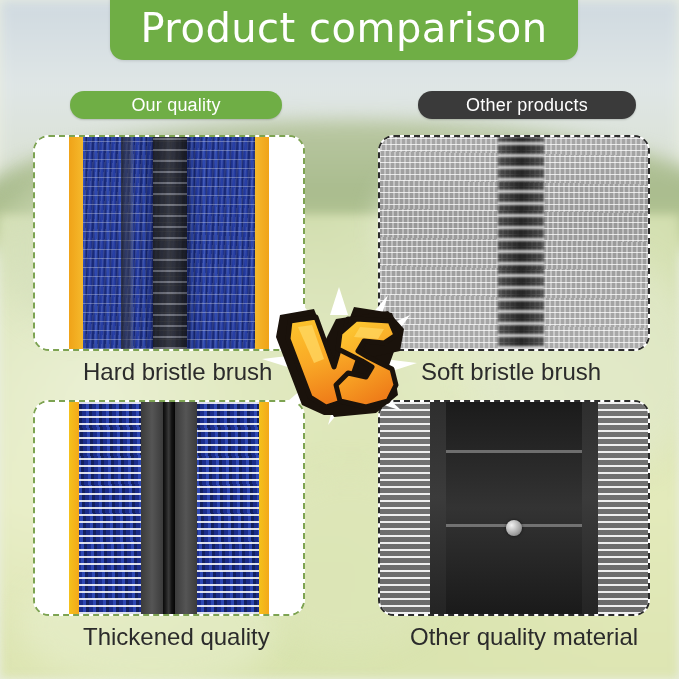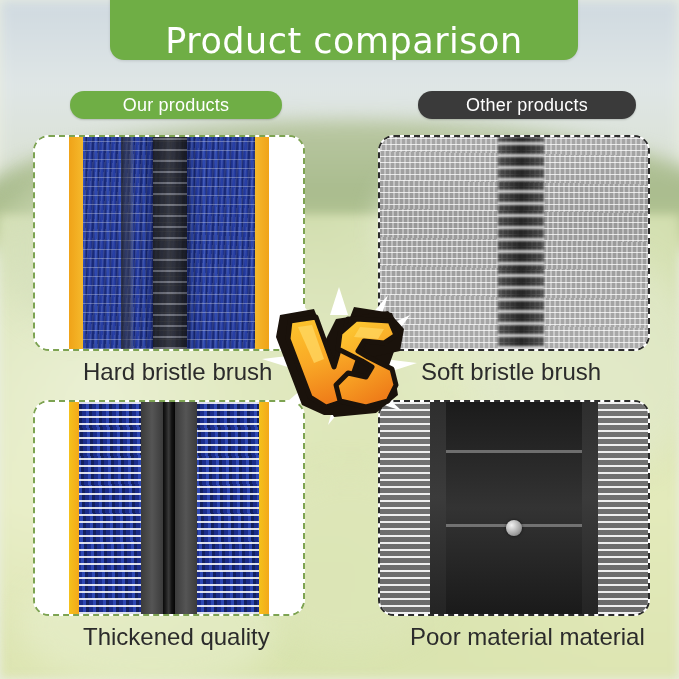--- a/index.html
+++ b/index.html
@@ -40,22 +40,22 @@
 
   
   #banner{
     position:absolute;left:110px;top:-26px;width:468px;height:86px;
     background:#6fae45;
     border-radius:14px;
     box-shadow:0 1px 3px rgba(0,0,0,.12);
     display:flex;align-items:flex-end;justify-content:center;
   }
   #banner-title{
-    color:#ffffff;font-size:35px;line-height:1;
-    padding-bottom:1px;letter-spacing:.5px;
+    color:#ffffff;font-size:40px;line-height:1;
+    padding-bottom:12px;letter-spacing:.5px;
     font-family:"DejaVu Sans",sans-serif;font-weight:400;
   }
 
   
   .badge{
     position:absolute;height:28px;border-radius:14px;
     display:flex;align-items:center;justify-content:center;
     color:#fff;font-size:18px;letter-spacing:.2px;
     box-shadow:0 1px 2px rgba(0,0,0,.18);
   }
@@ -204,21 +204,21 @@
   <div class="blob b3"></div>
   <div class="blob b4"></div>
   <div class="blob b5"></div>
 </div>
 
 <div id="banner">
   <div id="banner-title">Product comparison</div>
 </div>
 
 <div class="badge" id="badge-ours">
-  <span>Our products</span>
+  <span>Our quality</span>
 </div>
 <div class="badge" id="badge-others">
   <span>Other products</span>
 </div>
 
 <div class="frame ours f-tl">
   <div class="photo p-tl">
     <div class="band blue"></div>
     <div class="strands"></div>
     <div class="band orange-l"></div>
@@ -253,21 +253,21 @@
   <div class="photo p-br">
     <div class="panel">
       <div class="seam s1"></div>
       <div class="seam s2"></div>
     </div>
     <div class="screw"></div>
   </div>
 </div>
 
 <div class="caption" id="cap-bl">Thickened quality</div>
-<div class="caption" id="cap-br">Poor material material</div>
+<div class="caption" id="cap-br">Other quality material</div>
 
 <div id="vs">
   <svg viewBox="0 0 155 140" xmlns="http://www.w3.org/2000/svg" aria-hidden="true">
     <defs>
       <linearGradient id="gV" x1="0" y1="0" x2="0.3" y2="1">
         <stop offset="0%" stop-color="#fdc72c"></stop>
         <stop offset="55%" stop-color="#f9a826"></stop>
         <stop offset="100%" stop-color="#ef7d19"></stop>
       </linearGradient>
       <linearGradient id="gS" x1="0.2" y1="0" x2="0.6" y2="1">

